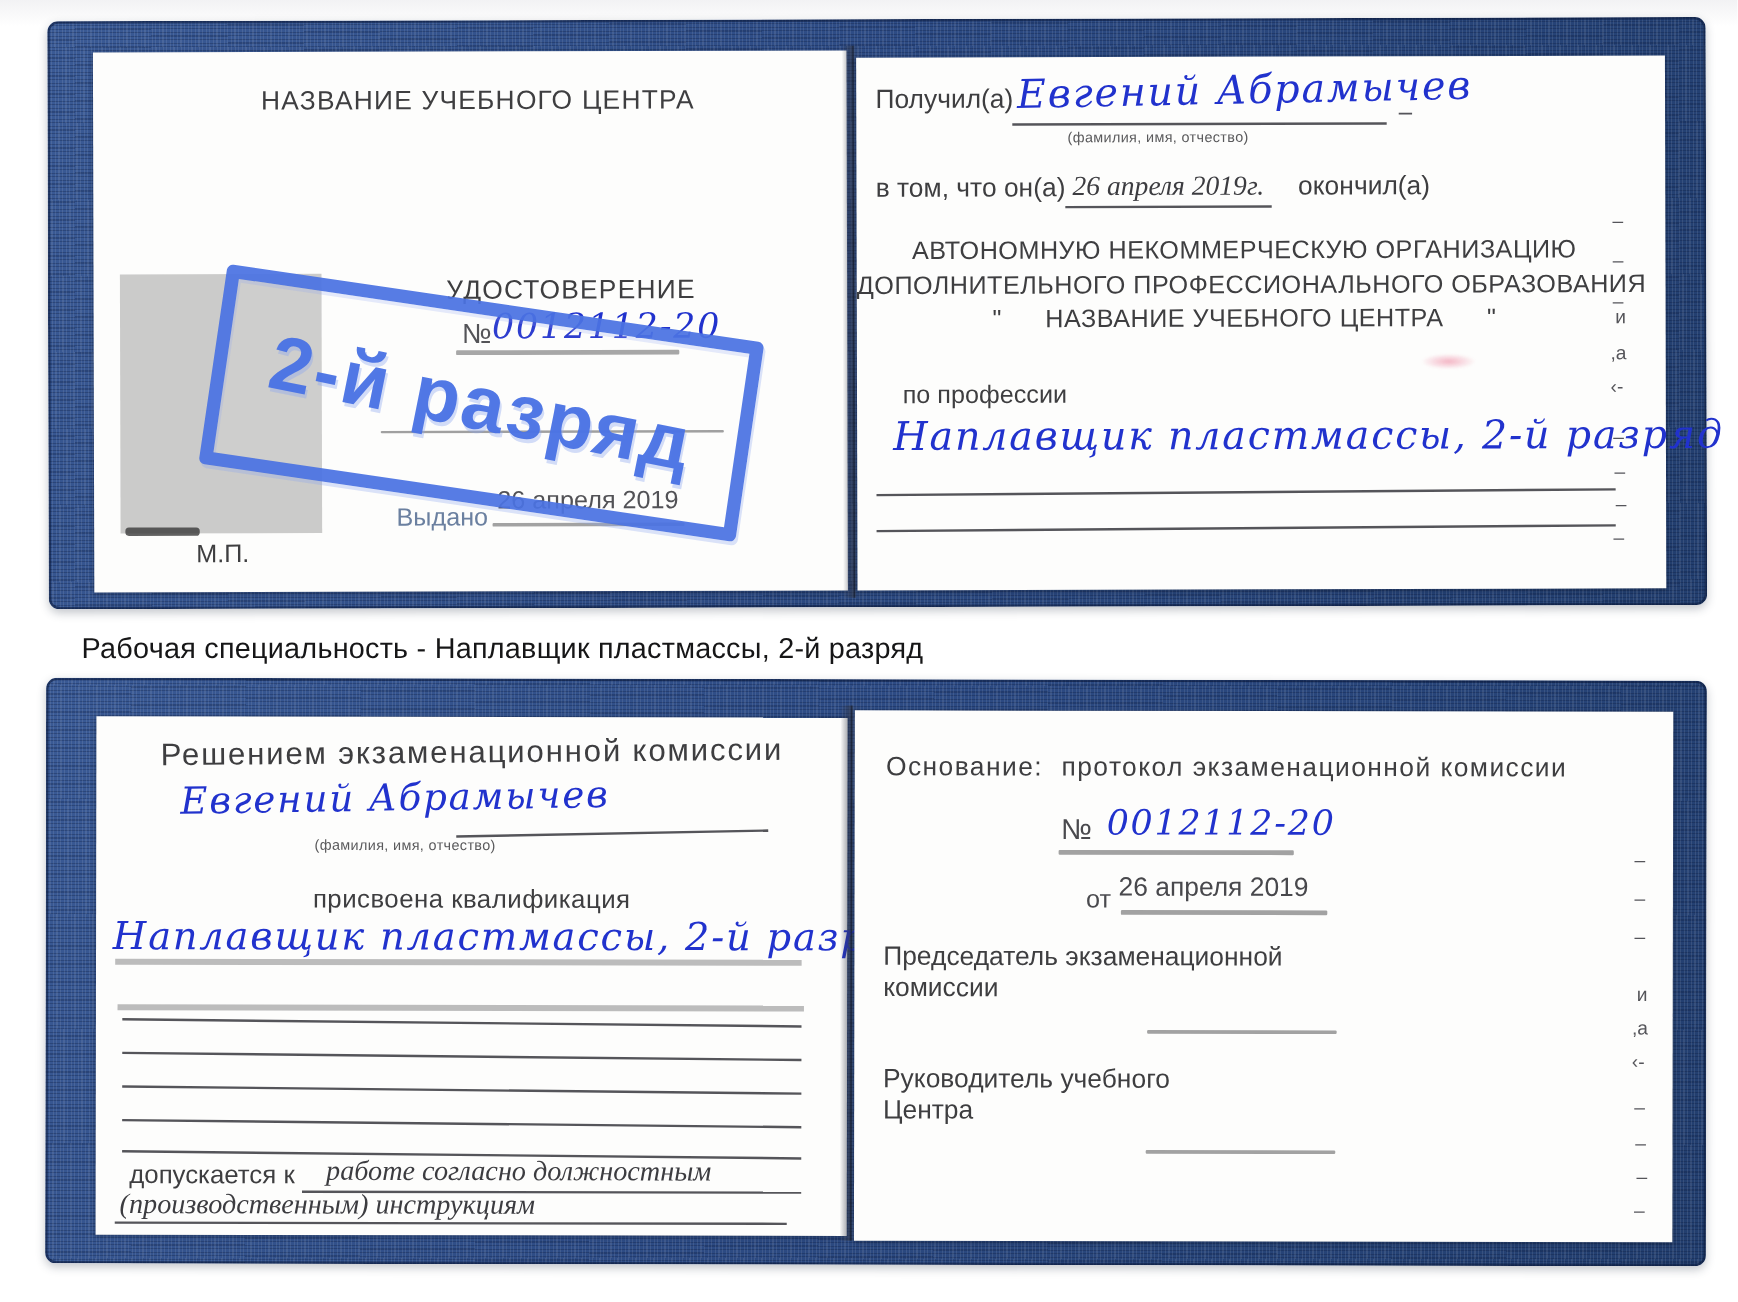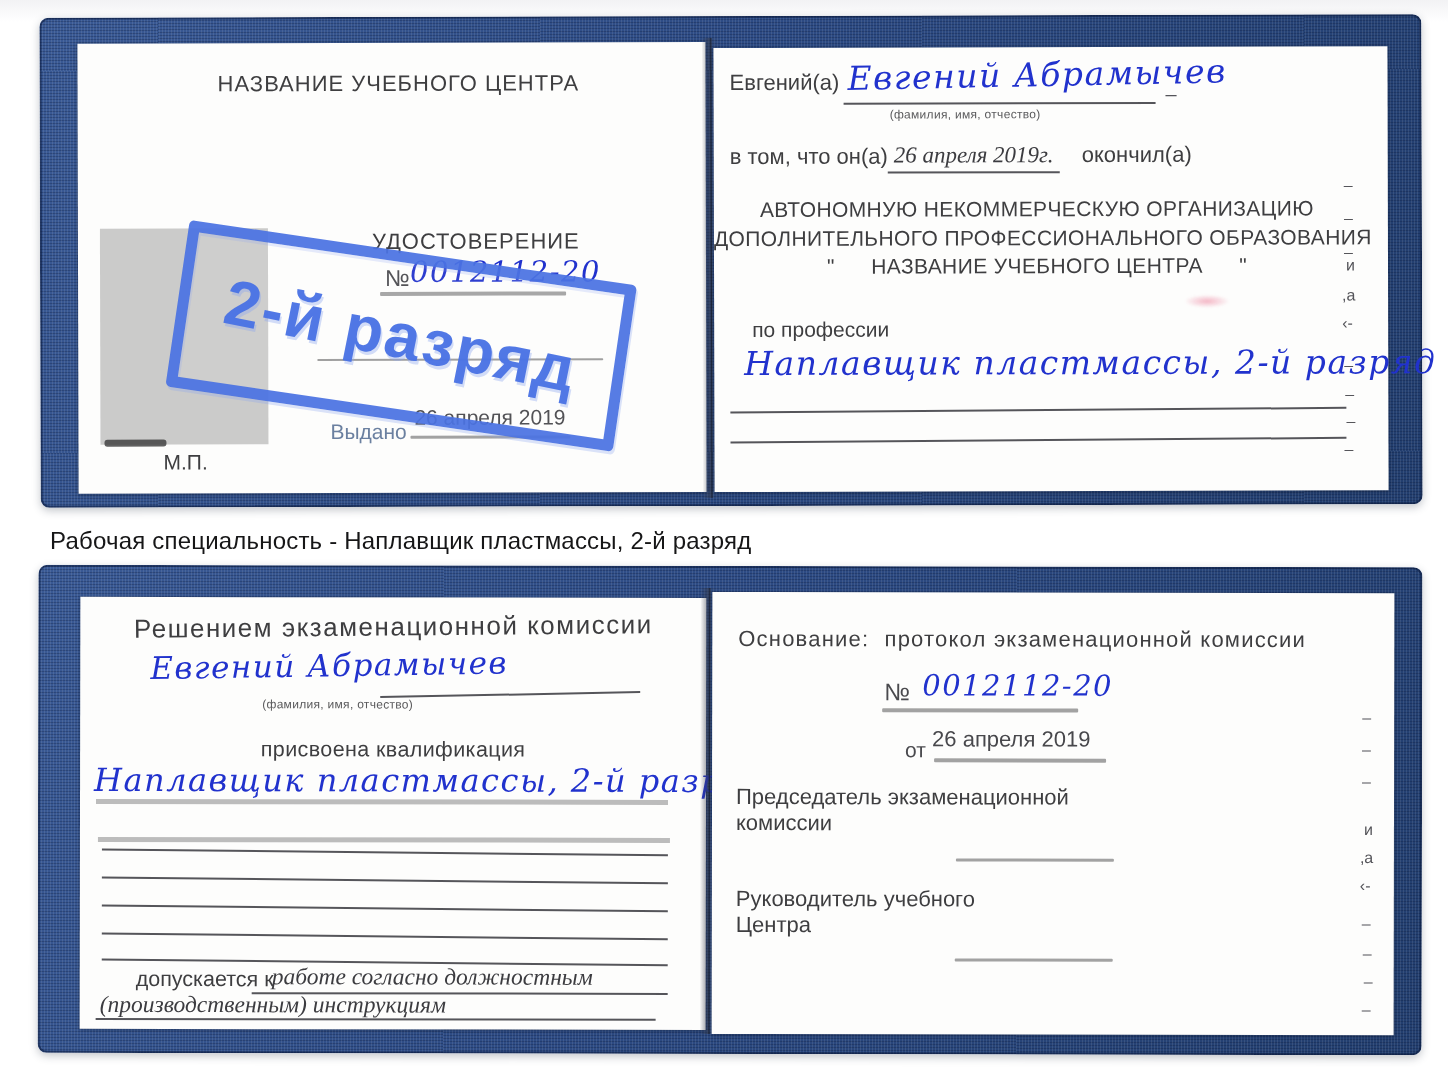--- a/index.html
+++ b/index.html
@@ -53,21 +53,21 @@
   .stamp-text{
     font-size:64px;font-weight:800;letter-spacing:2px;color:rgba(74,114,228,.96);
     text-shadow:2px 3px 0 rgba(140,165,240,.38);transform:rotate(3deg);
   }
   .edge-col span{position:absolute;color:#55555a;font-size:16px;left:0;}
   .pink-mark{
     position:absolute;width:46px;height:13px;border-radius:50%;
     background:radial-gradient(ellipse at center, rgba(235,120,150,.55), rgba(235,120,150,0) 70%);
     filter:blur(1px);
   }
-  .caption{position:absolute;left:50px;top:527px;font-size:24px;color:#161617;letter-spacing:.2px;}
+  .caption{position:absolute;left:68px;top:527px;font-size:24px;color:#161617;letter-spacing:.2px;}
 </style>
 </head>
 <body>
 
 <div class="stage">
 
   <section class="booklet top">
 
     <div class="page" style="left:38px;top:26px;width:628px;height:450px;">
       <div class="t printed" style="left:140px;top:28px;font-size:22px;letter-spacing:1px;">НАЗВАНИЕ УЧЕБНОГО ЦЕНТРА</div>
@@ -91,21 +91,21 @@
       <div class="t printed" style="left:85px;top:407px;font-size:21px;">М.П.</div>
 
       <div class="stamp">
         <div class="stamp-text">2-й разряд</div>
       </div>
     </div>
 
     <div class="fold" style="left:662px;top:22px;height:460px;"></div>
 
     <div class="page" style="left:674px;top:32px;width:674px;height:444px;">
-      <div class="t printed" style="left:16px;top:22px;font-size:22px;">Евгений(а)</div>
+      <div class="t printed" style="left:16px;top:22px;font-size:22px;">Получил(а)</div>
       <div class="t hand" style="left:134px;top:8px;font-size:33px;transform:rotate(-1deg);">Евгений Абрамычев</div>
       <div class="uline-thin" style="left:130px;top:55px;width:312px;height:2px;"></div>
       <div class="t printed" style="left:452px;top:36px;font-size:20px;color:#55555a;">–</div>
       <div class="t hint" style="left:176px;top:60px;">(фамилия, имя, отчество)</div>
 
       <div class="t printed" style="left:16px;top:96px;font-size:22px;">в том, что он(а)</div>
       <div class="t serifit" style="left:180px;top:95px;font-size:23px;">26 апреля 2019г.</div>
       <div class="uline-thin" style="left:174px;top:124px;width:172px;"></div>
       <div class="t printed" style="left:368px;top:95px;font-size:22px;">окончил(а)</div>
 
@@ -156,21 +156,21 @@
       <div class="t hand" style="left:14px;top:164px;font-size:32px;">Наплавщик пластмассы, 2-й разряд</div>
       <div class="uline-soft" style="left:16px;top:202px;width:572px;"></div>
       <div class="uline-soft" style="left:18px;top:240px;width:572px;"></div>
 
       <div class="uline-thin" style="left:22px;top:254px;width:566px;transform:rotate(.5deg);"></div>
       <div class="uline-thin" style="left:22px;top:282px;width:566px;transform:rotate(.5deg);"></div>
       <div class="uline-thin" style="left:22px;top:310px;width:566px;transform:rotate(.5deg);"></div>
       <div class="uline-thin" style="left:22px;top:338px;width:566px;transform:rotate(.5deg);"></div>
       <div class="uline-thin" style="left:22px;top:364px;width:566px;transform:rotate(.5deg);"></div>
 
-      <div class="t printed" style="left:28px;top:370px;font-size:21.5px;margin-left:28px;">допускается к</div>
+      <div class="t printed" style="left:28px;top:370px;font-size:21.5px;">допускается к</div>
       <div class="t serifit" style="left:180px;top:366px;font-size:23.5px;margin-left:12px;">работе согласно должностным</div>
       <div class="uline-thin" style="left:172px;top:395px;width:416px;"></div>
       <div class="t serifit" style="left:20px;top:394px;font-size:23.5px;">(производственным) инструкциям</div>
       <div class="uline-thin" style="left:16px;top:421px;width:560px;"></div>
     </div>
 
     <div class="fold" style="left:662px;top:22px;height:446px;"></div>
 
     <div class="page" style="left:674px;top:26px;width:682px;height:442px;">
       <div class="t printed" style="left:26px;top:34px;font-size:22px;letter-spacing:1.2px;">

